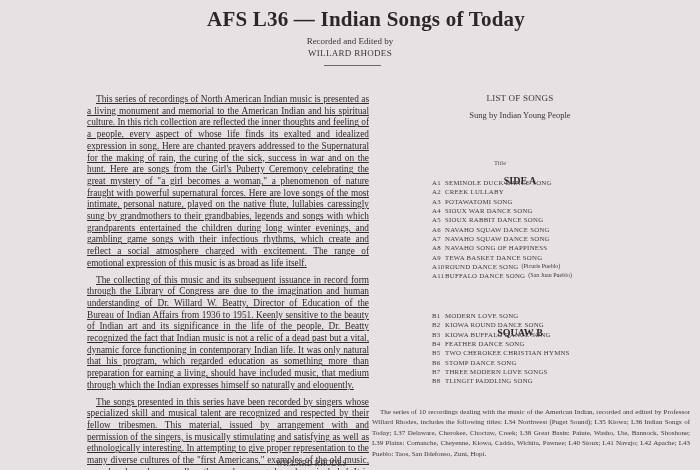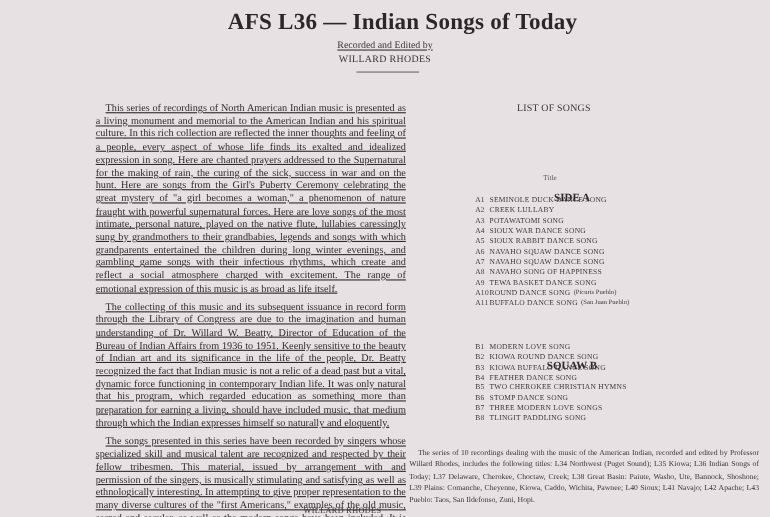--- a/index.html
+++ b/index.html
@@ -9,37 +9,37 @@
     font-family: "Liberation Serif", "DejaVu Serif", serif;
     color: #2a2628;
     position: relative;
   }
   .page { position: absolute; inset: 0; }
   .header { position: absolute; left: 0; right: 0; top: 6px; text-align: center; }
   .title {
     font-size: 21px; font-weight: bold; letter-spacing: 0.2px;
     color: #2b2729; line-height: 26px; margin-left: 32px;
   }
-  .subtitle { font-size: 9px; line-height: 12px; margin-top: 3px; color: #3a3537; text-decoration: underline; }
+  .subtitle { font-size: 9px; line-height: 12px; margin-top: 3px; color: #3a3537; }
   .editor { font-size: 9px; line-height: 12px; letter-spacing: 0.3px; color: #3a3537; }
   .rule {
     position: absolute; left: 324px; top: 65px; width: 57px; height: 1px;
     background: #6e686a;
   }
   .left-col {
     position: absolute; left: 87px; top: 94px; width: 282px;
     font-size: 9.3px; line-height: 11.7px; text-align: justify; color: #2e2a2c;
   }
   .left-col p { text-indent: 9px; margin-bottom: 5px; text-decoration: underline; }
   .signature {
     position: absolute; left: 276px; top: 459px;
     font-size: 7.5px; letter-spacing: 0.3px; color: #3a3537;
   }
   .list-heading {
-    position: absolute; left: 470px; top: 93px; width: 100px; 
+    position: absolute; left: 470px; top: 93px; width: 100px; text-align: center;
     font-size: 9px; letter-spacing: 0.2px; color: #3a3537;
   }
   .list-sub {
     position: absolute; left: 430px; top: 110px; width: 180px; text-align: center;
     font-size: 8.5px; color: #3a3537;
   }
   .side-heading {
     position: absolute; text-align: center; width: 80px;
     font-size: 10px; font-weight: bold; color: #2b2729; margin-top: 36px;
   }
@@ -74,20 +74,21 @@
   <div class="rule"></div>
 
   <div class="left-col">
     <p>This series of recordings of North American Indian music is presented as a living monument and memorial to the American Indian and his spiritual culture. In this rich collection are reflected the inner thoughts and feeling of a people, every aspect of whose life finds its exalted and idealized expression in song. Here are chanted prayers addressed to the Supernatural for the making of rain, the curing of the sick, success in war and on the hunt. Here are songs from the Girl's Puberty Ceremony celebrating the great mystery of "a girl becomes a woman," a phenomenon of nature fraught with powerful supernatural forces. Here are love songs of the most intimate, personal nature, played on the native flute, lullabies caressingly sung by grandmothers to their grandbabies, legends and songs with which grandparents entertained the children during long winter evenings, and gambling game songs with their infectious rhythms, which create and reflect a social atmosphere charged with excitement. The range of emotional expression of this music is as broad as life itself.</p>
     <p>The collecting of this music and its subsequent issuance in record form through the Library of Congress are due to the imagination and human understanding of Dr. Willard W. Beatty, Director of Education of the Bureau of Indian Affairs from 1936 to 1951. Keenly sensitive to the beauty of Indian art and its significance in the life of the people, Dr. Beatty recognized the fact that Indian music is not a relic of a dead past but a vital, dynamic force functioning in contemporary Indian life. It was only natural that his program, which regarded education as something more than preparation for earning a living, should have included music, that medium through which the Indian expresses himself so naturally and eloquently.</p>
     <p>The songs presented in this series have been recorded by singers whose specialized skill and musical talent are recognized and respected by their fellow tribesmen. This material, issued by arrangement with and permission of the singers, is musically stimulating and satisfying as well as ethnologically interesting. In attempting to give proper representation to the many diverse cultures of the "first Americans," examples of the old music, sacred and secular, as well as the modern songs have been included. It is hoped that the interest stimulated by these records will make possible the continued collecting and study of this elusive art.</p>
   </div>
   <div class="signature">WILLARD RHODES</div>
 
   <div class="list-heading">LIST OF SONGS</div>
+  <div class="list-sub">Sung by Indian Young People</div>
 
   <div class="side-heading" style="left:480px; top:139px;">SIDE A</div>
   <div class="col-label">Title</div>
 
   <ul class="song-list" id="side-a-list" style="top:178px;">
       <li class="song">
         <span class="code">A1</span>
         <span class="name">SEMINOLE DUCK DANCE SONG</span>
       </li>
       <li class="song">

